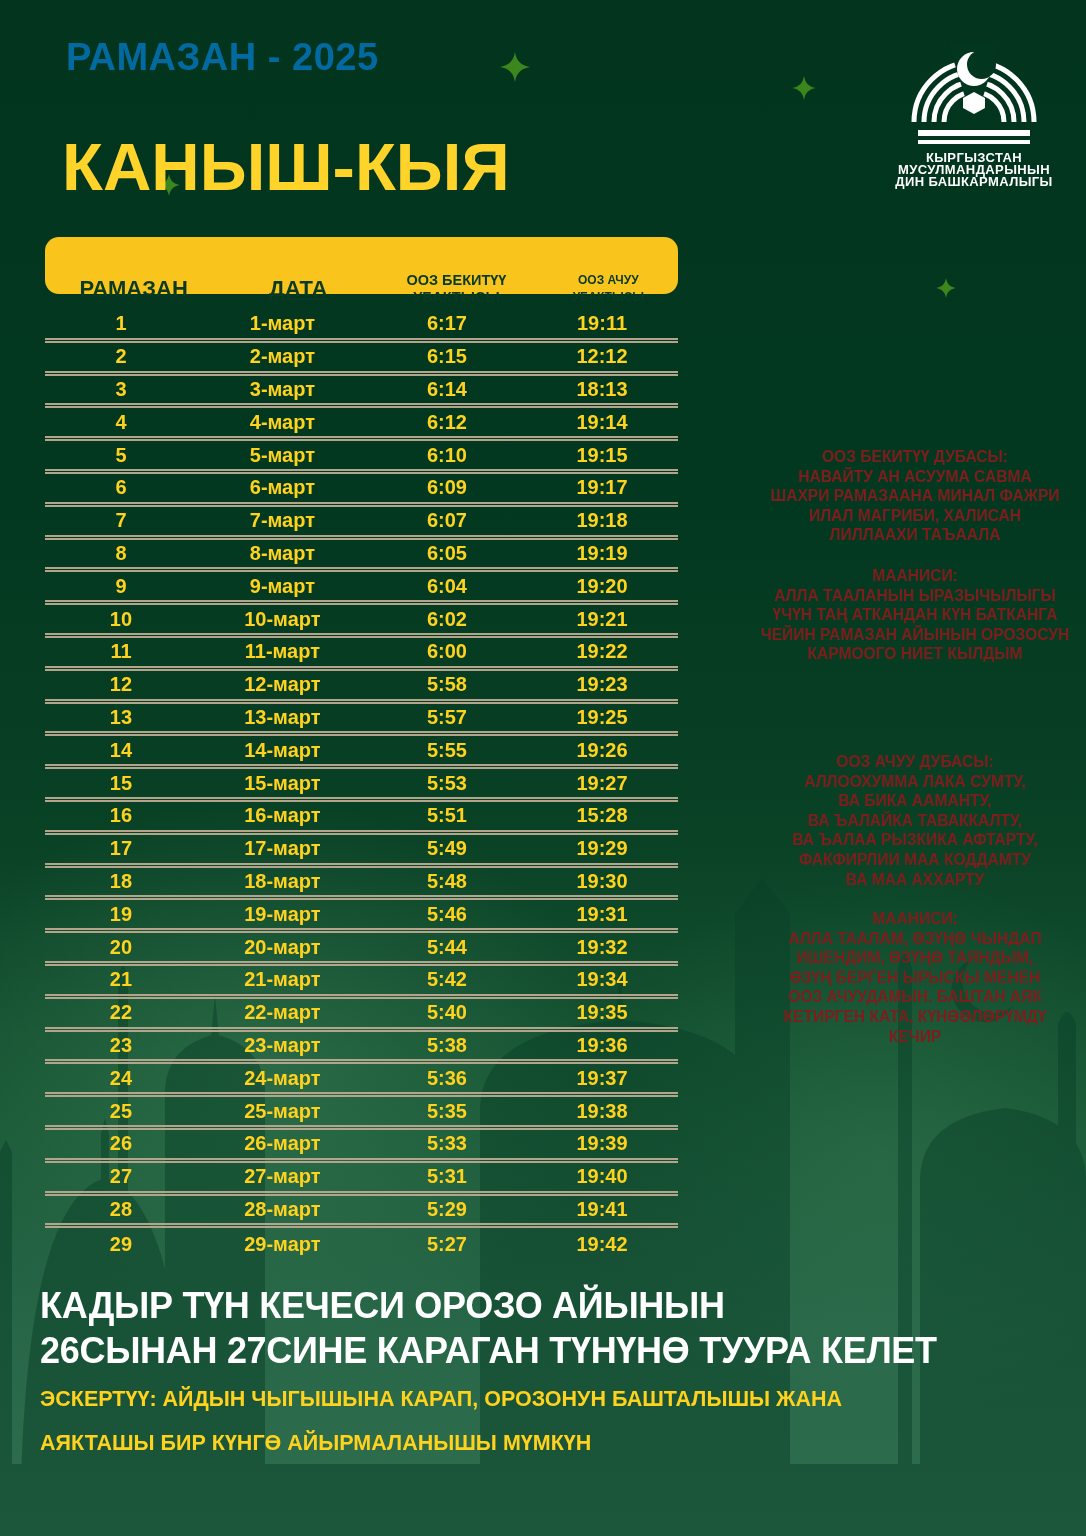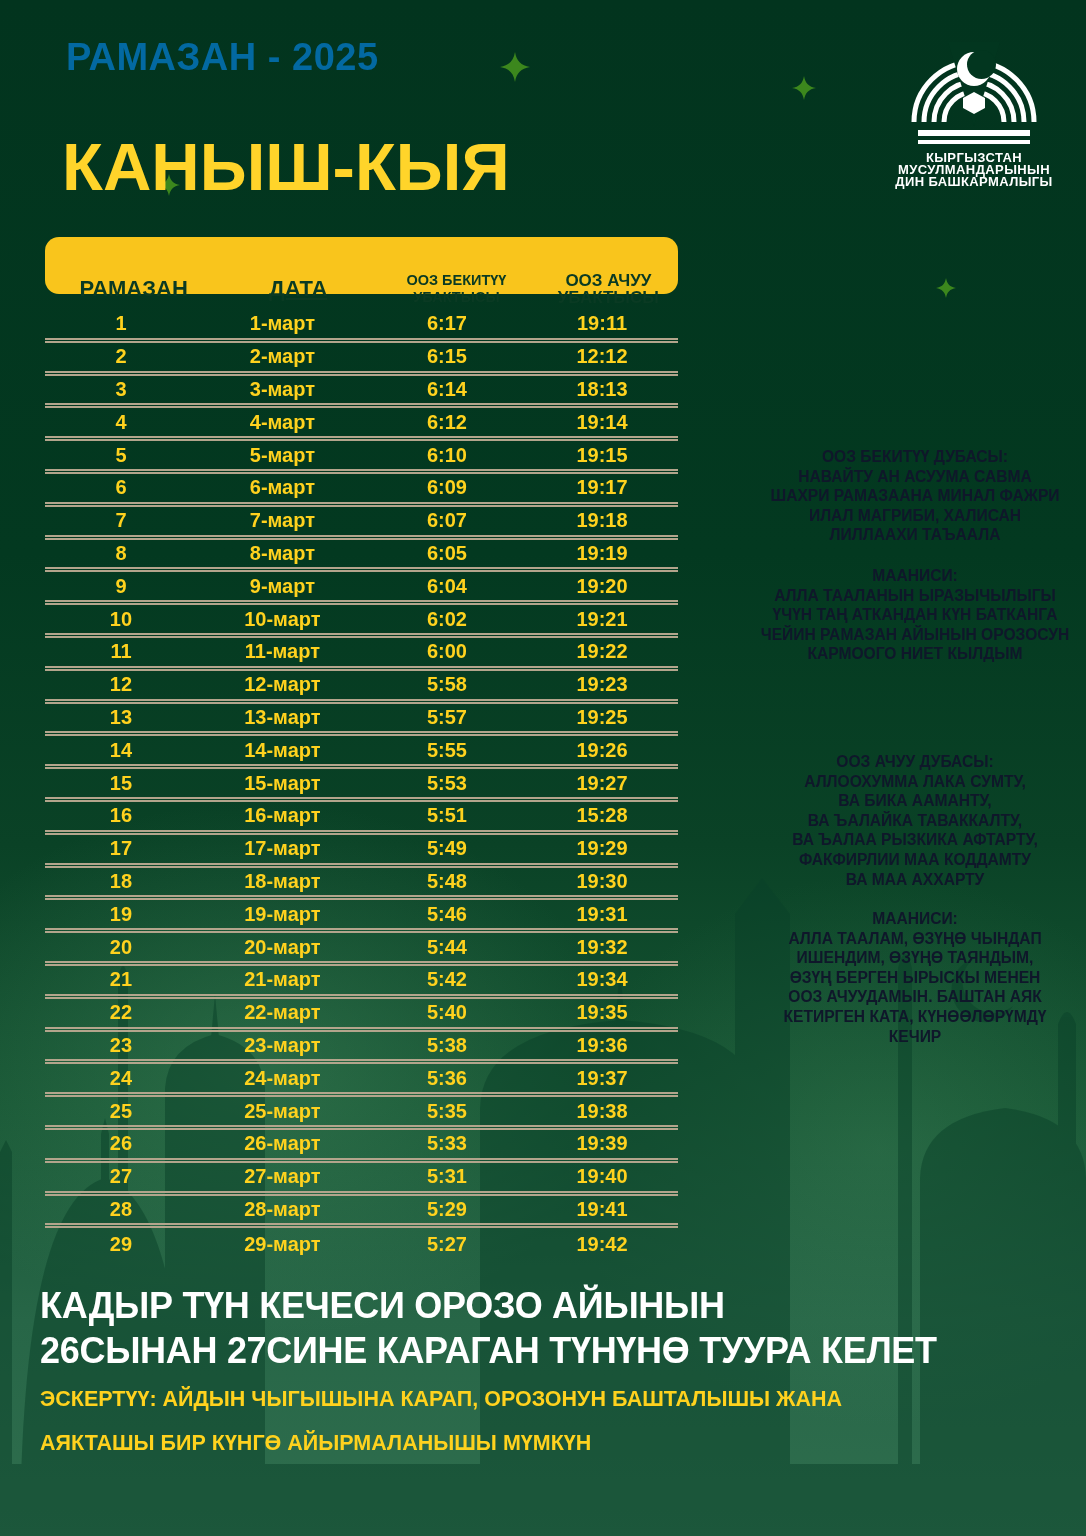--- a/index.html
+++ b/index.html
@@ -20,28 +20,28 @@
   
   .logo{left:868px;top:42px;width:212px;text-align:center;color:#ffffff;}
   .logo-text{font-size:13px;font-weight:bold;line-height:12px;white-space:pre-line;letter-spacing:.4px;margin-top:2px;}
   
   .table{left:45px;top:237px;width:633px;}
   .thead{height:57px;background:#f9c51c;border-radius:14px;display:flex;align-items:center;color:#0a3a23;}
   .hcell{text-align:center;font-weight:bold;white-space:pre-line;margin-top:47px;}
   .h1{width:28%;font-size:22px;}
   .h2{width:24%;font-size:22px;text-decoration:underline;}
   .h3{width:26%;font-size:14.5px;line-height:17px;}
-  .h4{width:22%;font-size:17px;line-height:17px;}
+  .h4{width:22%;font-size:12px;line-height:17px;}
   .tbody{margin-top:16px;}
   .trow{display:flex;align-items:center;height:32.8px;box-sizing:border-box;border-bottom:5px double #b3a58c;}
   .trow:last-child{border-bottom:none;}
   .tcell{display:block;text-align:center;color:#ffd21e;font-weight:bold;font-size:20px;}
   .c1{width:24%;}.c2{width:27%;}.c3{width:25%;}.c4{width:24%;}
   
-  .sideblock{left:745px;width:340px;text-align:center;color:#0f172a;font-weight:bold;
+  .sideblock{left:745px;width:340px;text-align:center;color:#7f1d1d;font-weight:bold;
     font-size:15.6px;line-height:19.6px;}
   .sb1{top:447px;}.sb2{top:566px;}.sb3{top:752px;}.sb4{top:909px;}
   
   .footer-heading{left:40px;top:1283px;width:1010px;color:#ffffff;font-weight:bold;
     font-size:36px;line-height:45px;white-space:pre-line;letter-spacing:-.3px;}
   .footer-note{left:40px;top:1377px;width:1010px;color:#ffd21e;font-weight:bold;
     font-size:21.5px;line-height:44px;white-space:pre-line;}
   .star{pointer-events:none;}
 </style>
 </head>

